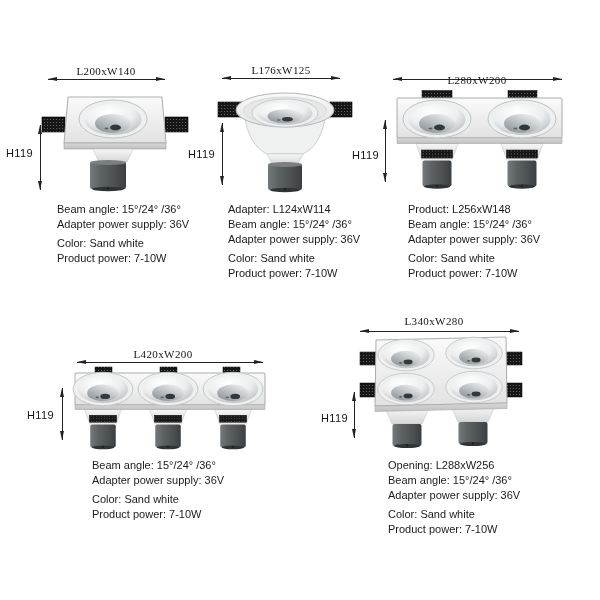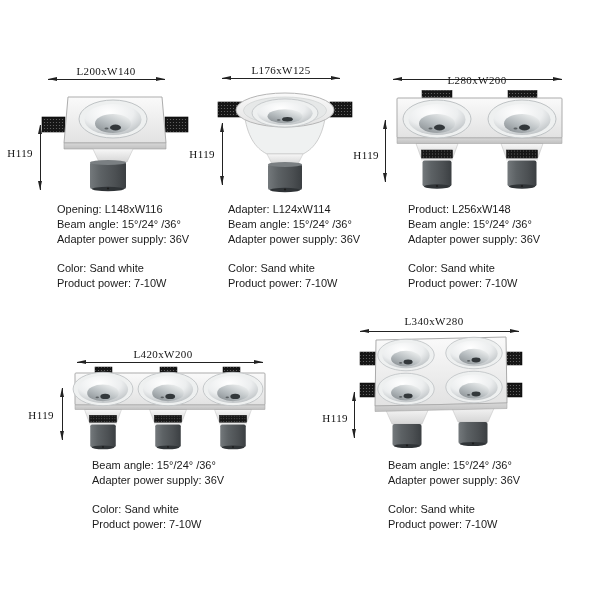--- a/index.html
+++ b/index.html
@@ -4,34 +4,34 @@
 <style>
   html,body{margin:0;padding:0;background:#fff;}
   .stage{position:relative;width:600px;height:600px;background:#ffffff;overflow:hidden;
          font-family:"Liberation Sans","DejaVu Sans",sans-serif;padding-left:41px;}
   .product{position:absolute;left:0;top:0;width:0;height:0;}
   .fig{position:absolute;}
   .dimlab{position:absolute;transform:translateX(-50%);
           font-family:"Liberation Serif","DejaVu Serif",serif;
           font-size:11px;letter-spacing:.4px;color:#141414;white-space:nowrap;}
   .hlab{position:absolute;transform:translateX(-100%);
-        font-family:Liberation Serif, serif;
+        font-family:Liberation Sans, sans-serif;
         font-size:11px;letter-spacing:.4px;color:#141414;white-space:nowrap;padding-right:4px;}
   .harrow{position:absolute;height:0;border-top:1px solid #222;}
   .harrow::before{content:"";position:absolute;left:0;top:-3px;width:0;height:0;
       border-top:2.5px solid transparent;border-bottom:2.5px solid transparent;border-right:9px solid #222;}
   .harrow::after{content:"";position:absolute;right:0;top:-3px;width:0;height:0;
       border-top:2.5px solid transparent;border-bottom:2.5px solid transparent;border-left:9px solid #222;}
   .varrow{position:absolute;width:0;border-left:1px solid #222;}
   .varrow::before{content:"";position:absolute;top:0;left:-3px;width:0;height:0;
       border-left:2.5px solid transparent;border-right:2.5px solid transparent;border-bottom:9px solid #222;}
   .varrow::after{content:"";position:absolute;bottom:0;left:-3px;width:0;height:0;
       border-left:2.5px solid transparent;border-right:2.5px solid transparent;border-top:9px solid #222;}
   .specs{position:absolute;font-size:11px;color:#1b1b1b;line-height:15px;white-space:nowrap;}
-  .specs .gap{margin-top:14px;}
+  .specs .gap{margin-top:4px;}
 </style>
 </head>
 <body>
 
 <svg width="0" height="0" style="position:absolute" aria-hidden="true">
   <defs>
     <pattern id="dots" width="3" height="3" patternUnits="userSpaceOnUse">
       <rect width="3" height="3" fill="#161616"></rect>
       <circle cx="1.5" cy="1.5" r="0.6" fill="#6a6a6a"></circle>
     </pattern>
@@ -105,21 +105,20 @@
       <use href="#cone" transform="translate(73,31)"></use>
       <path d="M 53 61 L 93 61 L 87 74 L 59 74 Z" fill="url(#colG)" stroke="#c6c6c6" stroke-width="0.6"></path>
       <g>
         <rect x="50" y="74" width="36" height="27" rx="2" fill="url(#drvG)"></rect>
         <ellipse cx="68" cy="74.5" rx="18" ry="2.5" fill="#7a7f82"></ellipse>
         <ellipse cx="68" cy="101" rx="16" ry="2.2" fill="#2f3336"></ellipse>
         <circle cx="68" cy="100.5" r="1.1" fill="#1d1d1d"></circle>
       </g>
     </svg>
     <div class="specs" style="left:57px;top:202px">
-      <div>Opening: L148xW116</div>
       <div>Beam angle: 15°/24° /36°</div>
       <div>Adapter power supply: 36V</div>
       <div class="gap">Color: Sand white</div>
       <div>Product power: 7-10W</div>
     </div>
   </div>
 
   <div class="product">
     <div class="dimlab" style="left:281px;top:64px">L176xW125</div>
     <div class="harrow" style="left:222px;top:78px;width:118px"></div>
@@ -212,20 +211,21 @@
       <use href="#unitPlain" transform="translate(57,78)"></use>
       <use href="#unitPlain" transform="translate(123,76)"></use>
       <path d="M 26 10 L 156 7 L 157 73 L 25 76 Z" fill="url(#plateG)" stroke="#ababab" stroke-width="1"></path>
       <path d="M 25 76 L 157 73 L 157 78.5 L 25 81.5 Z" fill="url(#frontG)" stroke="#9d9d9d" stroke-width="0.5"></path>
       <use href="#cone" transform="translate(56,25) scale(0.83)"></use>
       <use href="#cone" transform="translate(124,23) scale(0.83)"></use>
       <use href="#cone" transform="translate(56,59) scale(0.83)"></use>
       <use href="#cone" transform="translate(124,57) scale(0.83)"></use>
     </svg>
     <div class="specs" style="left:388px;top:458px">
+      <div>Opening: L288xW256</div>
       <div>Beam angle: 15°/24° /36°</div>
       <div>Adapter power supply: 36V</div>
       <div class="gap">Color: Sand white</div>
       <div>Product power: 7-10W</div>
     </div>
   </div>
 
 </div>
 
 </body></html>

